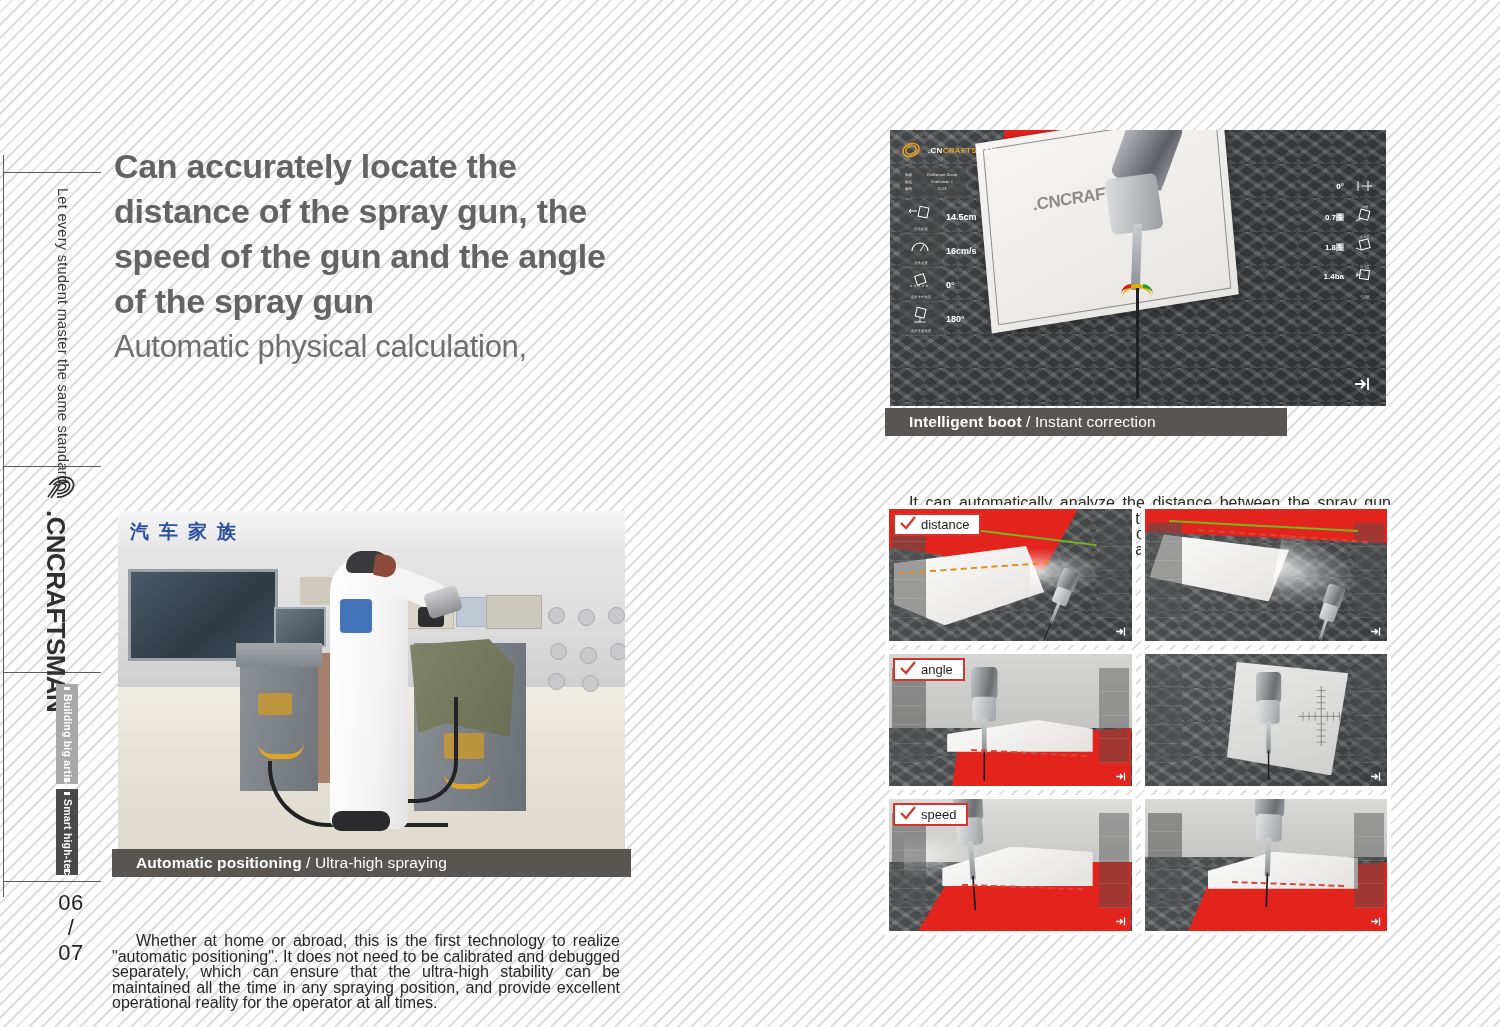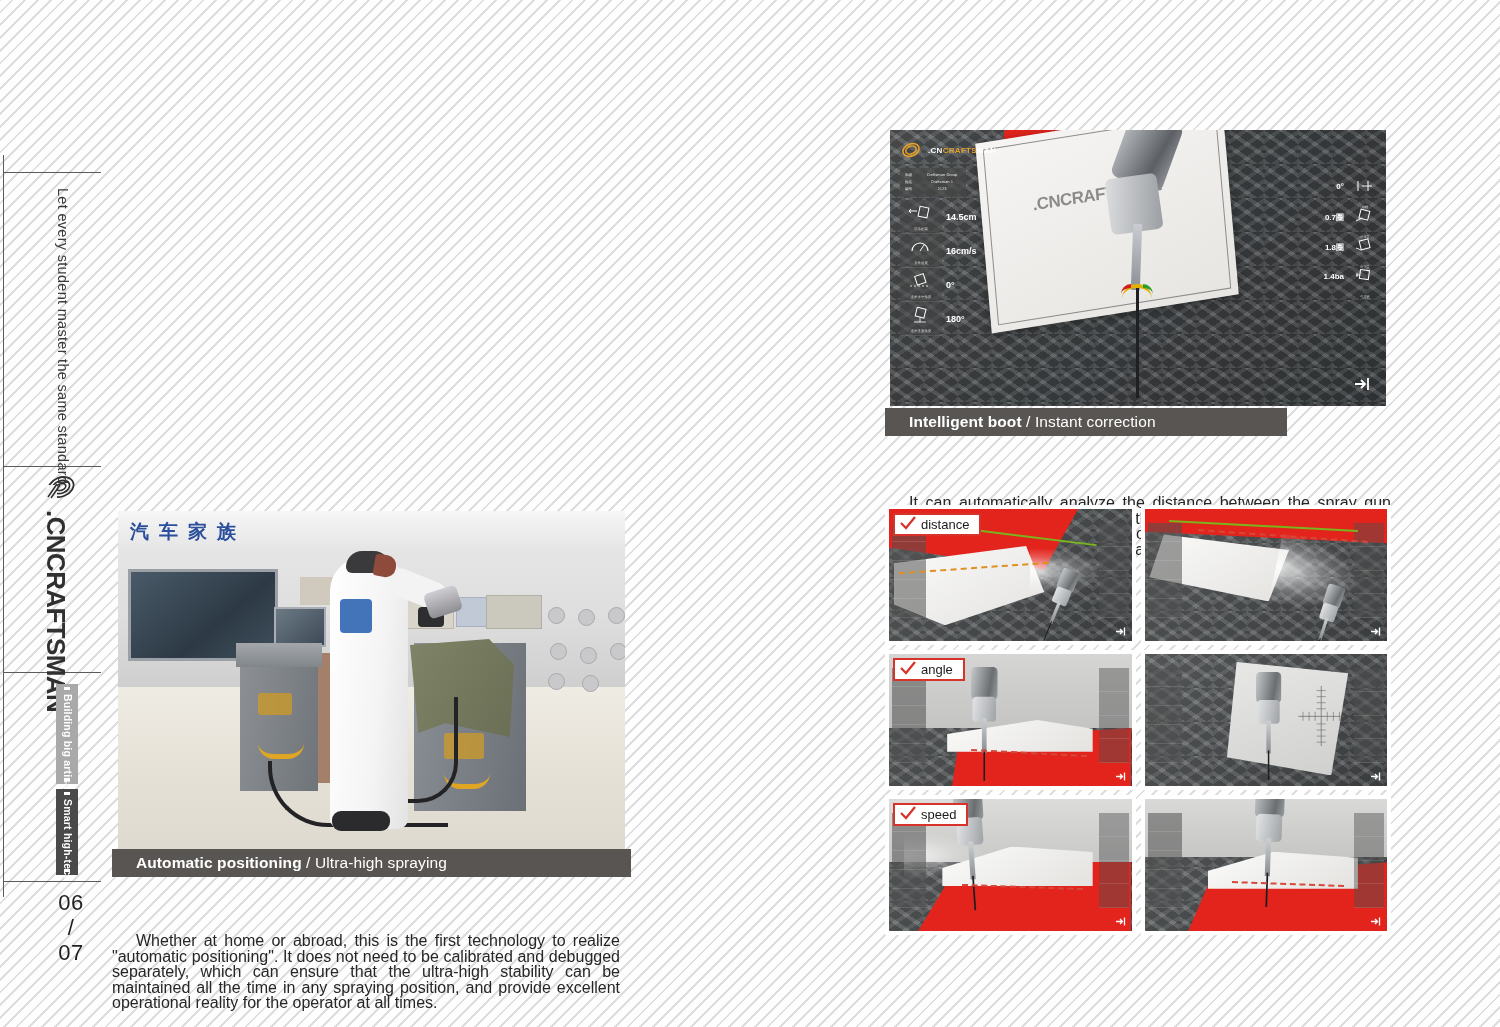--- a/index.html
+++ b/index.html
@@ -287,20 +287,22 @@
   </div>
 
   <div class="pageno">
     <div>06</div>
     <div>/</div>
     <div>07</div>
   </div>
 </div>
 
 <div class="left-col">
+  <div class="headline">Can accurately locate the distance of the spray gun, the speed of the gun and the angle of the spray gun</div>
+  <div class="subhead">Automatic physical calculation,</div>
 </div>
 
 <div class="photo-wrap">
   <div class="photo">
     <div class="sc-wall"></div>
       <div class="sc-ceil"></div>
       <div class="sc-floor"></div>
     <div class="sc-cnchar">汽车家族</div>
     <div class="sc-screen"></div>
       <div class="sc-screen2"></div>

